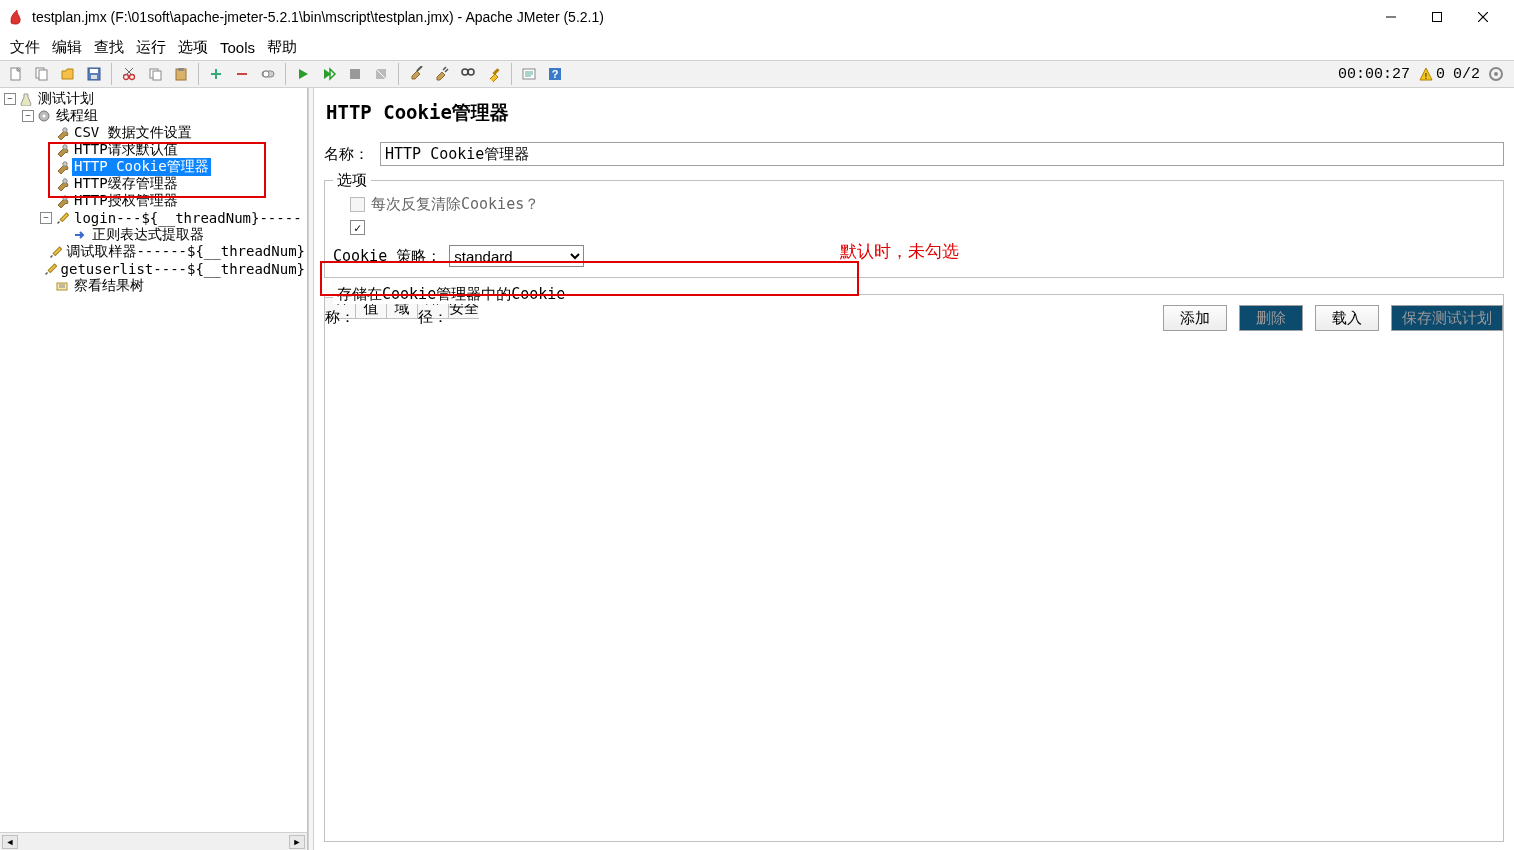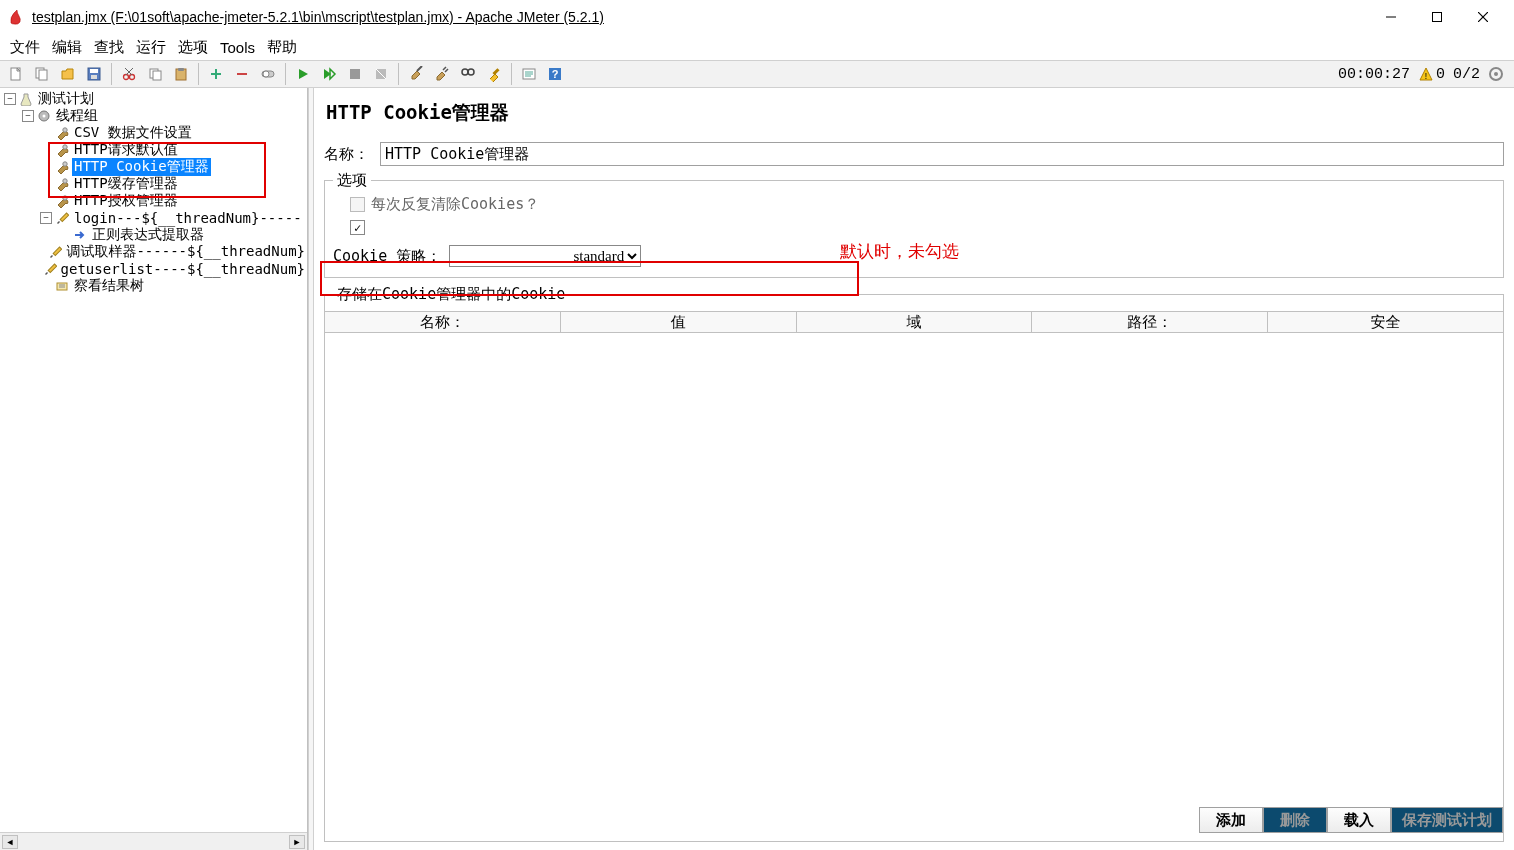--- a/index.html
+++ b/index.html
@@ -20,21 +20,20 @@
     padding: 0 8px;
     background: #fff;
   }
   .titlebar .app-icon {
     width: 16px; height: 16px; margin-right: 8px;
   }
   .titlebar .title-text {
     flex: 1;
     font-size: 14px;
     color: #000;
-    text-decoration: underline;
   }
   .window-controls {
     display: flex;
     gap: 0;
   }
   .window-controls .wbtn {
     width: 46px; height: 30px;
     display: flex; align-items: center; justify-content: center;
     color: #000;
   }
@@ -242,37 +241,35 @@
     top: 240px;
   }
   .policy-row {
     display: flex;
     align-items: center;
     margin-top: 10px;
     font-family: "NSimSun","SimSun", monospace;
     font-size: 15px;
   }
   .policy-row select {
-    width: 192px;
+    width: 135px;
     height: 22px;
-    font-family: Liberation Serif, serif;
+    font-family: Liberation Sans, sans-serif;
     font-size: 15px;
     border: 1px solid #888;
     background: #fff;
     margin-left: 8px;
-    text-align: right;
   }
   .fieldset2 {
     border: 1px solid #c0c0c0;
     margin-top: 16px;
     flex: 1;
     position: relative;
-    padding-top: 16px;
-    display: flex;
-    flex-direction: column;
+    padding-top: 2px;
+    display: flex;
   }
   .fieldset2 .legend {
     position: absolute;
     top: -10px;
     left: 8px;
     background: #fff;
     padding: 0 4px;
     font-family: "NSimSun","SimSun", monospace;
     font-size: 15px;
   }
@@ -294,22 +291,22 @@
     justify-content: center;
     background: #f8f8f8;
   }
   .table-head .th:last-child { border-right: none; }
   .table-body {
     flex: 1;
   }
   .button-row {
     display: flex;
     justify-content: flex-end;
+    gap: 12px;
     padding: 8px 0;
-    font-weight: bold;
   }
   .btn {
     min-width: 64px;
     height: 26px;
     border: 1px solid #a0a0a0;
     background: linear-gradient(#fdfdfd,#ececec);
     font-family: "NSimSun","SimSun", monospace;
     font-size: 15px;
     display: inline-flex;
     align-items: center;

